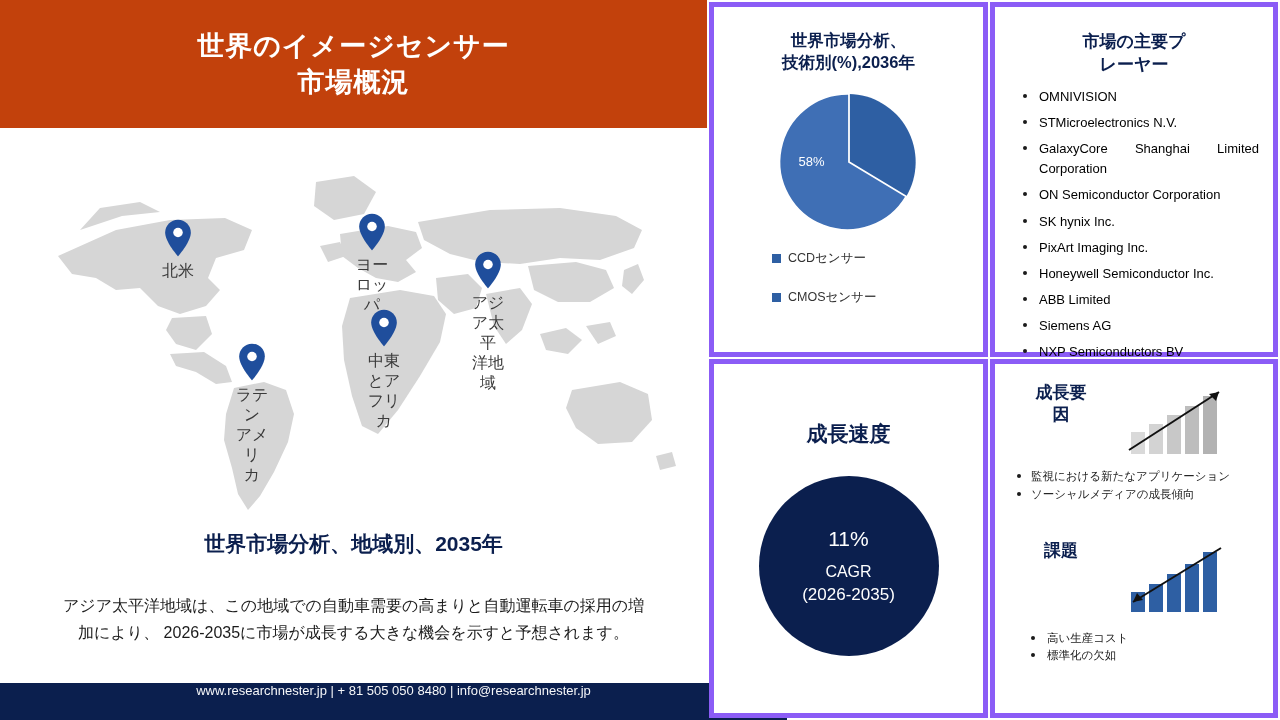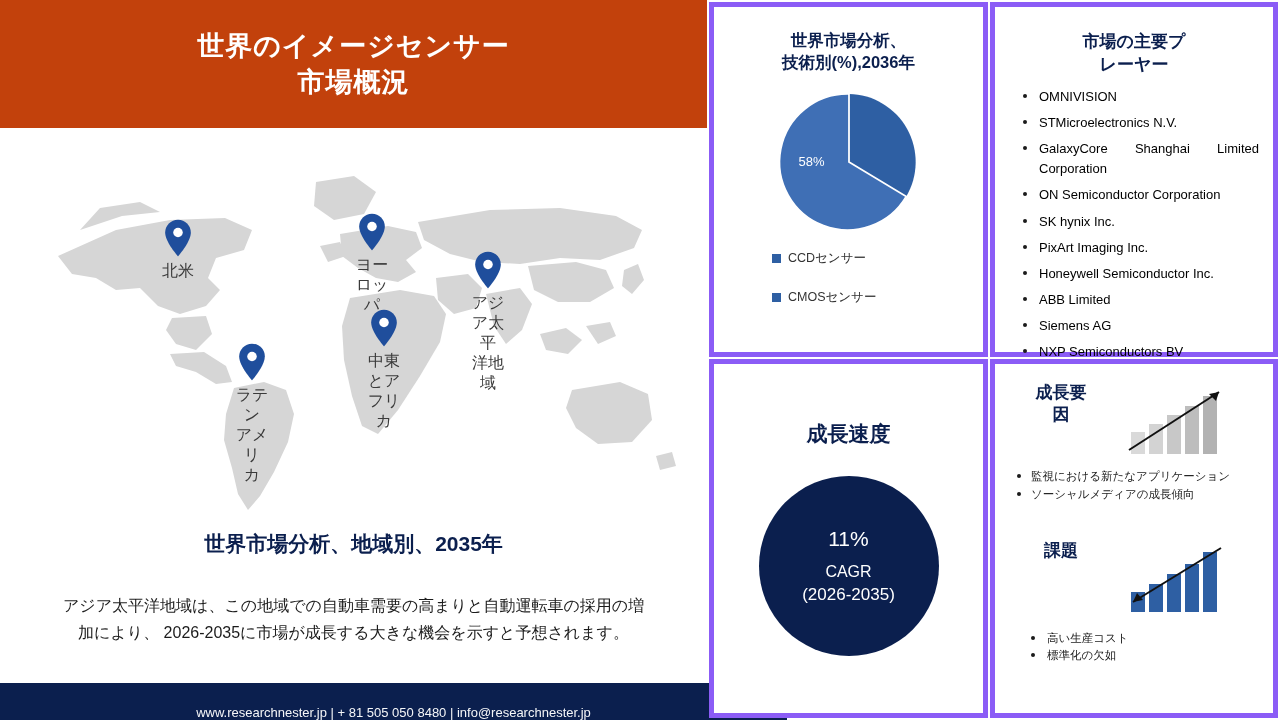--- a/index.html
+++ b/index.html
@@ -86,21 +86,21 @@
     color: #1b1b1b;
   }
   .footer-band {
     position: absolute;
     left: 0; top: 683px;
     width: 787px; height: 37px;
     background: #0b1f4e;
     color: #ffffff;
     font-size: 13px;
     display: flex;
-    align-items: flex-end;
+    align-items: flex-start;
     justify-content: center;
   }
   .footer-band span { opacity: .96; }
 
   
   .cell {
     position: absolute;
     background: #ffffff;
     border: 5px solid #8b5cf6;
   }

